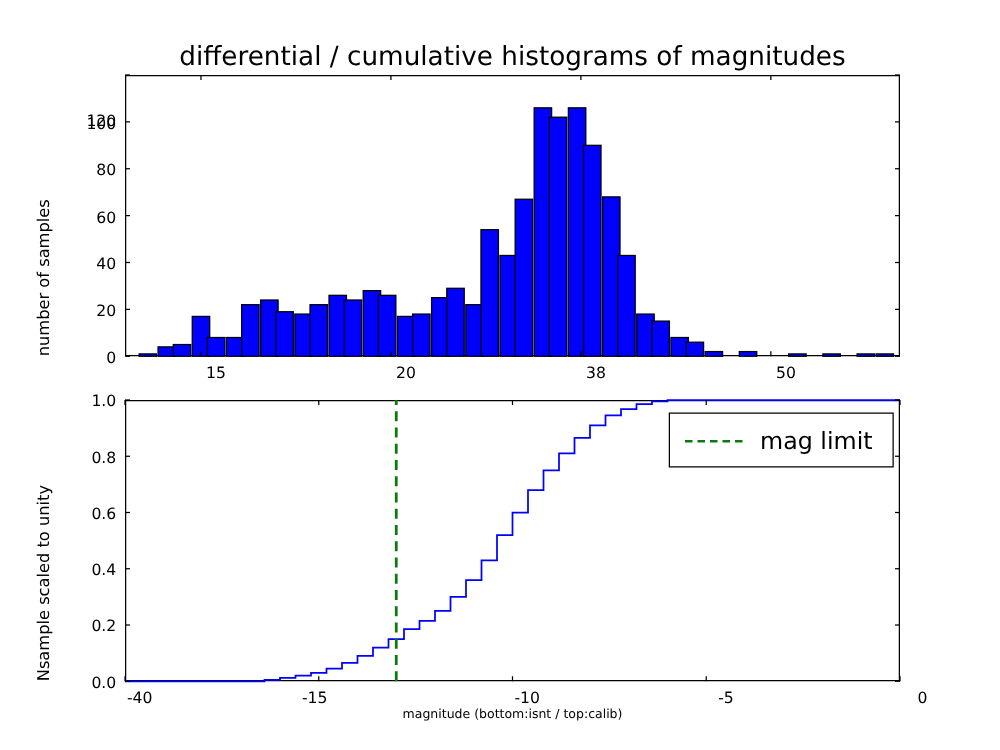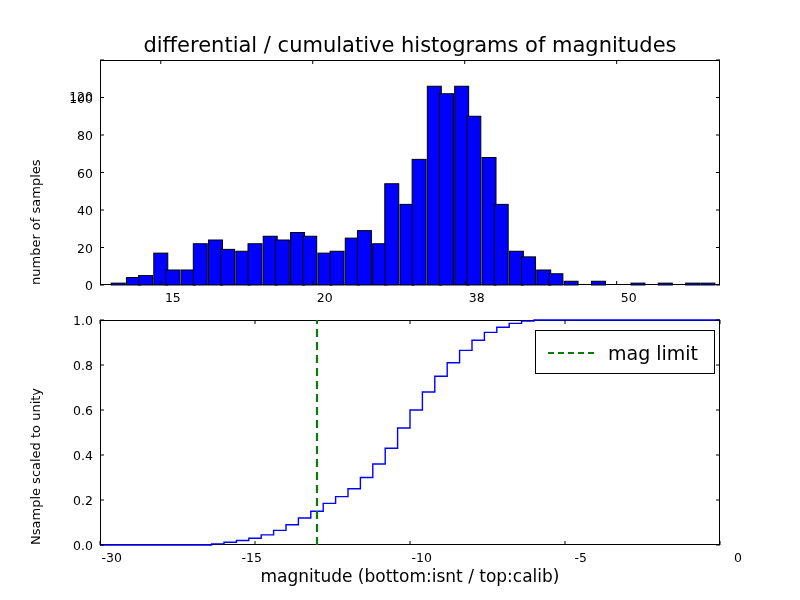--- a/index.html
+++ b/index.html
@@ -22,21 +22,21 @@
     position:absolute;
     transform-origin:0 0;
     font-size:13px;
     white-space:nowrap;
   }
   #ylabel-top{left:28px;top:285px;transform:rotate(-90deg);}
   #ylabel-bot{left:28px;top:545px;transform:rotate(-90deg);}
 
   #xlabel-bot{
     position:absolute;left:100px;top:566px;width:620px;
-    text-align:center;font-size:17px;
+    text-align:center;font-size:10px;
   }
 
   .tick-label{position:absolute;font-size:12.5px;white-space:nowrap;}
   .ytick{text-align:right;}
   .xtick{text-align:right;}
 
   svg.plot{position:absolute;left:0;top:0;overflow:visible;}
 
   .legend{
     position:absolute;box-sizing:border-box;
@@ -138,21 +138,21 @@
   <div class="ylabel" id="ylabel-bot">Nsample scaled to unity</div>
   <div id="xlabel-bot">magnitude (bottom:isnt / top:calib)</div>
 
   <div class="tick-label ytick" style="left:50px;top:538px;width:43px;">0.0</div>
   <div class="tick-label ytick" style="left:50px;top:493px;width:43px;">0.2</div>
   <div class="tick-label ytick" style="left:50px;top:448px;width:43px;">0.4</div>
   <div class="tick-label ytick" style="left:50px;top:403px;width:43px;">0.6</div>
   <div class="tick-label ytick" style="left:50px;top:358px;width:43px;">0.8</div>
   <div class="tick-label ytick" style="left:50px;top:313px;width:43px;">1.0</div>
 
-  <div class="tick-label xtick" id="bxt0" style="top: 550px; width: 44px; left: 78px;">-30</div>
+  <div class="tick-label xtick" id="bxt0" style="top: 550px; width: 44px; left: 78px;">-40</div>
   <div class="tick-label xtick" id="bxt1" style="top: 550px; width: 44px; left: 218px;">-15</div>
   <div class="tick-label xtick" id="bxt2" style="top: 550px; width: 44px; left: 388px;">-10</div>
   <div class="tick-label xtick" id="bxt3" style="top: 550px; width: 44px; left: 543px;">-5</div>
   <div class="tick-label xtick" id="bxt4" style="top: 550px; width: 44px; left: 698px;">0</div>
 
   <svg class="plot" id="svg-bot" width="800" height="600">
       <path d="M100,545 L193,545 L193,545 L211.60000000000005,545 L211.60000000000005,543.875 L224,543.875 L224,542.3 L236.4,542.3 L236.4,540.5 L248.80000000000004,540.5 L248.80000000000004,538.25 L261.19999999999993,538.25 L261.19999999999993,534.875 L273.6,534.875 L273.6,530.375 L286,530.375 L286,524.75 L298.4,524.75 L298.4,518 L310.8,518 L310.8,511.25 L323.2,511.25 L323.2,503.375 L335.6,503.375 L335.6,496.625 L348,496.625 L348,488.75 L360.40000000000003,488.75 L360.40000000000003,477.5 L372.8,477.5 L372.8,464 L385.2,464 L385.2,448.25 L397.59999999999997,448.25 L397.59999999999997,428 L410,428 L410,410 L422.40000000000003,410 L422.40000000000003,392 L434.8,392 L434.8,376.25 L447.2,376.25 L447.2,362.75 L459.59999999999997,362.75 L459.59999999999997,350.375 L472,350.375 L472,340.25 L484.4,340.25 L484.4,332.375 L496.8,332.375 L496.8,327.20000000000005 L509.19999999999993,327.20000000000005 L509.19999999999993,323.375 L521.5999999999999,323.375 L521.5999999999999,321.125 L534,321.125 L534,320 L565,320 L565,320 L627,320 L627,320 L720,320 L720,320" fill="none" stroke="#0000ff" stroke-width="1.4"></path>
       <line x1="317" y1="545" x2="317" y2="320" stroke="#0a7a0a" stroke-width="2.2" stroke-dasharray="8,5"></line>
       <line x1="100" y1="545" x2="100" y2="541" stroke="#000" stroke-width="1"></line>
       <line x1="100" y1="320" x2="100" y2="324" stroke="#000" stroke-width="1"></line>

